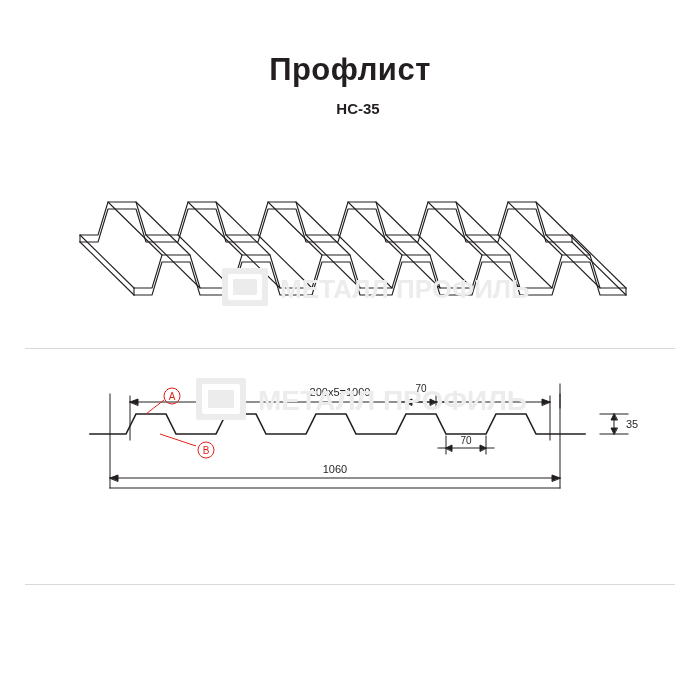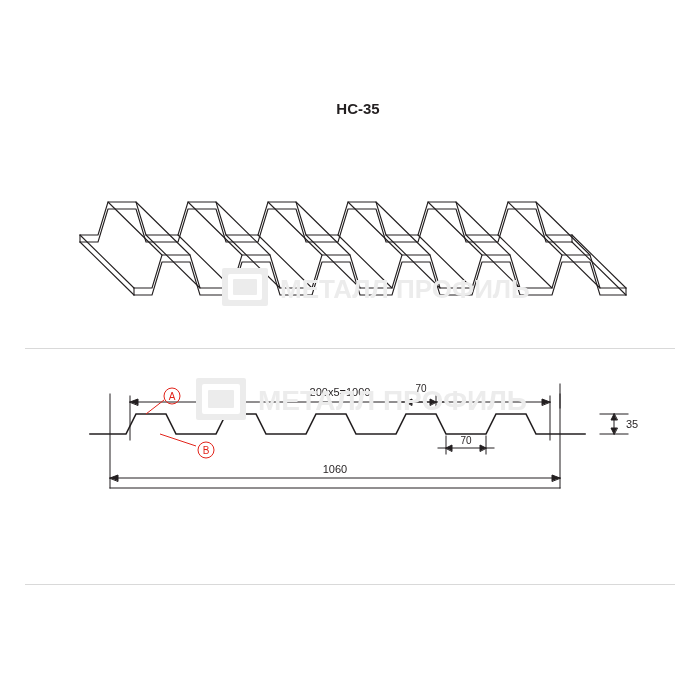--- a/index.html
+++ b/index.html
@@ -88,20 +88,21 @@
   .wm-1 { top: 258px; left: 222px; }
   .wm-2 { top: 366px; left: 196px; }
 
   svg { display: block; overflow: visible; }
 </style>
 </head>
 <body>
 
 <div class="page">
 
+  <div class="title">Профлист</div>
   <div class="subtitle">НС-35</div>
 
   <div class="iso-wrap">
     <svg width="580" height="170" viewBox="0 0 580 170">
       <g fill="none" stroke="#231f20" stroke-width="1.1" stroke-linejoin="round" stroke-linecap="round">
 
         <path d="M20,75 L38,75 L48,42 L76,42 L86,75 L118,75 L128,42 L156,42 L166,75 L198,75 L208,42 L236,42 L246,75 L278,75 L288,42 L316,42 L326,75 L358,75 L368,42 L396,42 L406,75 L438,75 L448,42 L476,42 L486,75 L512,75"></path>
 
         <path d="M20,82 L38,82 L48,49 L76,49 L86,82 L118,82 L128,49 L156,49 L166,82 L198,82 L208,49 L236,49 L246,82 L278,82 L288,49 L316,49 L326,82 L358,82 L368,49 L396,49 L406,82 L438,82 L448,49 L476,49 L486,82 L512,82"></path>
 

